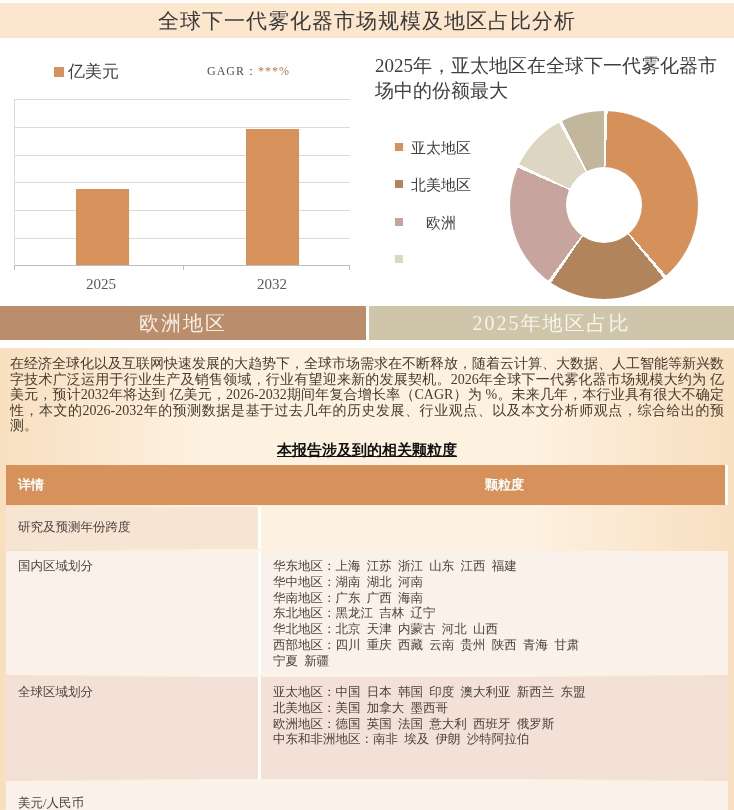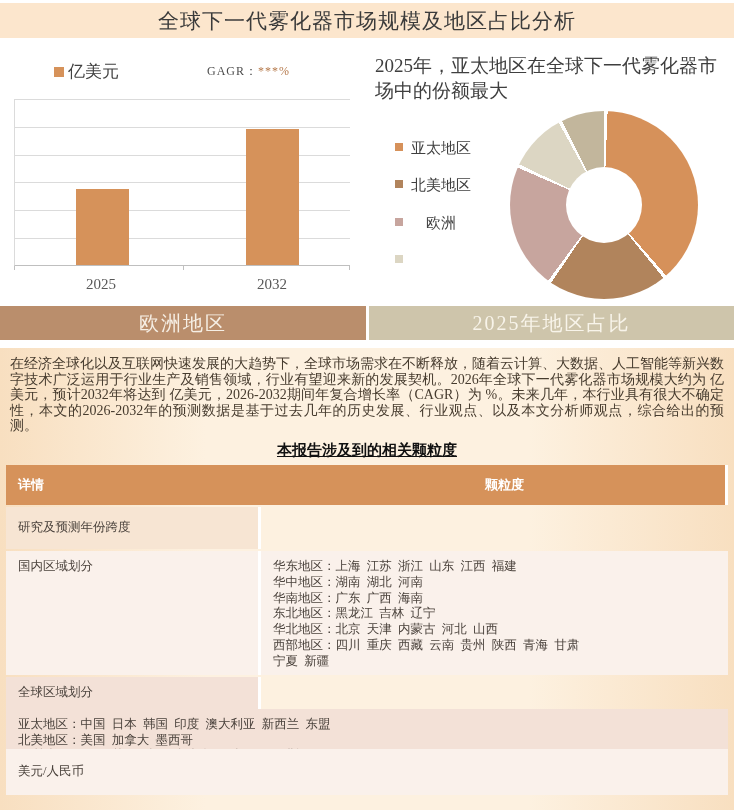--- a/index.html
+++ b/index.html
@@ -66,21 +66,21 @@
     display:flex; align-items:center; padding-left:12px; }
   .cell-l { width:255px; border-right:3px solid #fff; flex:none; }
   .cell-r { flex:1; }
   .trow { display:flex; margin-bottom:2px; }
   .trow .cell { font-size:12.5px; color:#4a423c; padding:8px 10px 8px 12px;
     line-height:15.8px; }
   .trow .cell-details { white-space:pre-wrap; }
   .trow.center .cell { display:flex; align-items:center; padding-top:0; padding-bottom:0; }
   .trow.r0 { height:42px; } .trow.r0 .cell { background:#F7E5D3; }
   .trow.r1 { height:124px; } .trow.r1 .cell { background:#FAF1EB; }
-  .trow.r2 { height:70px;flex-direction:column; } .trow.r2 .cell { background:#F3E1D7; }
+  .trow.r2 { height:102px; } .trow.r2 .cell { background:#F3E1D7; }
   .trow.r3 { height:46px; } .trow.r3 .cell { background:#FAF1EB; }
 </style>
 </head>
 <body>
 
 <div class="title-bar">全球下一代雾化器市场规模及地区占比分析</div>
 
 <div class="charts">
 
   <div class="bar-panel">

